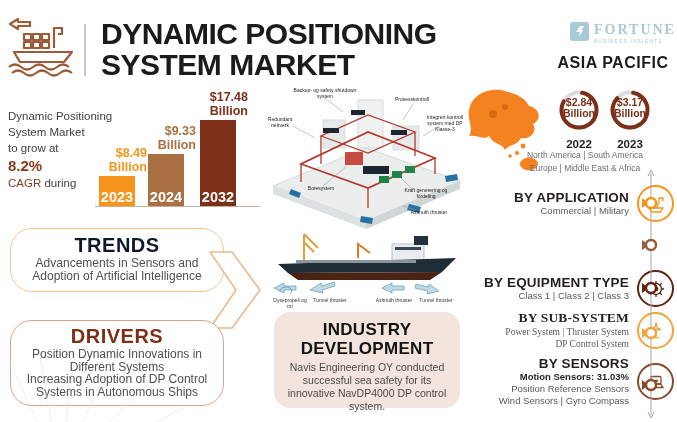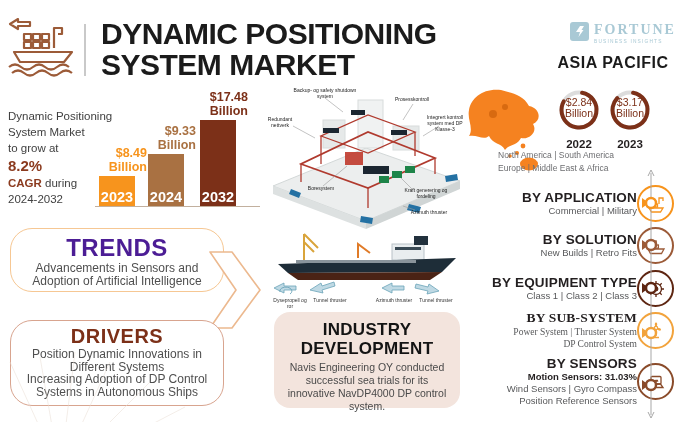--- a/index.html
+++ b/index.html
@@ -14,36 +14,36 @@
 
   
   #brand{left:570px;top:22px;display:flex;gap:5px;align-items:flex-start;}
   #brand .txt{display:flex;flex-direction:column;}
   #brand .name{font-family:"Liberation Serif",serif;font-size:14px;letter-spacing:2px;color:#a9c9d5;font-weight:bold;}
   #brand .tag{font-size:4.8px;letter-spacing:1.2px;color:#a9c9d5;margin-top:1px;}
 
   
   #growth{left:8px;top:108px;width:106px;font-size:11.5px;line-height:16px;color:#3f3f3f;}
   #growth .big{font-size:15px;font-weight:bold;color:#8b3a1e;line-height:19px;}
-  #growth .cagr{font-weight:bold;color:#8b3a1e;}
+  #growth .cagr{font-weight:normal;color:#8b3a1e;}
 
   
   #chart{left:95px;top:95px;width:165px;height:112px;}
   #chart .baseline{position:absolute;bottom:0;left:0;width:165px;height:1.5px;background:#c2b09e;}
   .bar{position:absolute;bottom:1px;width:36px;}
   .bar .year{position:absolute;bottom:1px;width:100%;text-align:center;color:#fff;font-weight:bold;font-size:14.5px;}
   .bar-val{position:absolute;width:60px;text-align:right;font-weight:bold;font-size:12.5px;line-height:14px;}
   #bar1{left:4px;height:30px;background:#F7941D;} #val1{left:-8px;bottom:33px;color:#F7941D;}
   #bar2{left:53px;height:52px;background:#A97142;} #val2{left:41px;bottom:55px;color:#A97142;}
   #bar3{left:105px;height:86px;background:#7C3018;} #val3{left:93px;bottom:89px;color:#7C3018;}
 
   
   .pill{border-radius:22px;text-align:center;background:#fff;}
   #trends{left:10px;top:228px;width:212px;height:62px;border:1.5px solid #f6c793;}
-  #trends h2{margin:5px 0 0;font-size:24px;color:#4c1d95;letter-spacing:.5px;}
+  #trends h2{margin:5px 0 0;font-size:20px;color:#0f172a;letter-spacing:.5px;}
   #drivers{left:10px;top:320px;width:212px;height:84px;border:1.5px solid #d8a48f;}
   #drivers h2{margin:4px 0 0;font-size:20px;color:#7C3018;letter-spacing:.5px;}
   .pill p{margin:0 10px 0;font-size:12px;line-height:12.5px;color:#4f4f4f;}
   #flow-arrow{left:208px;top:250px;}
 
   
   #rig{left:263px;top:86px;width:207px;height:145px;}
   .dlabel{position:absolute;font-size:5px;line-height:5.8px;color:#222;text-align:center;}
   #ship{left:266px;top:226px;width:200px;height:86px;}
   .slabel{position:absolute;top:72px;font-size:5px;line-height:5.8px;color:#333;text-align:center;}
@@ -51,26 +51,26 @@
   
   #industry{left:274px;top:312px;width:186px;height:96px;background:#f3e4dd;border-radius:16px;text-align:center;}
   #industry h2{margin:8px 8px 0;font-size:17px;line-height:19px;color:#141414;letter-spacing:.3px;}
   #industry p{margin:3px 10px 0;font-size:10.5px;line-height:13px;color:#4a4a4a;}
 
   
   #ap-title{left:533px;top:54px;width:160px;text-align:center;font-size:16px;font-weight:bold;letter-spacing:.5px;color:#1b1b1b;}
   #ap-map{left:463px;top:84px;width:84px;height:92px;}
   .donut{position:absolute;top:88px;width:44px;text-align:center;}
   #donut-2022{left:557px;} #donut-2023{left:608px;}
-  .donut .dv{position:absolute;top:9px;left:0;width:44px;font-size:10.5px;line-height:11px;font-weight:normal;color:#7C3018;}
+  .donut .dv{position:absolute;top:9px;left:0;width:44px;font-size:10.5px;line-height:11px;font-weight:bold;color:#7C3018;}
   .donut .yr{margin-top:2px;font-size:11.5px;font-weight:bold;color:#231f20;}
-  #regions{left:498px;top:149px;width:174px;text-align:left;font-size:8.5px;line-height:13px;color:#6d6e71;}
-
-  
-  .seg-row{position:absolute;right:35px;display:flex;align-items:center;justify-content:center;}
+  #regions{left:498px;top:149px;width:174px;text-align:center;font-size:8.5px;line-height:13px;color:#6d6e71;}
+
+  
+  .seg-row{position:absolute;right:35px;display:flex;align-items:center;justify-content:center;gap:8px;}
   .seg-text{text-align:right;}
   .seg-text h3{margin:0;font-size:13.5px;letter-spacing:.2px;color:#231f20;}
   .seg-text .ln{font-size:9.5px;line-height:12px;color:#58595b;}
   .seg-text .bln{font-size:9.5px;line-height:12px;font-weight:bold;color:#231f20;}
   .seg-icon{width:33px;height:33px;border-radius:50%;border:2.5px solid;display:flex;align-items:center;justify-content:center;flex:none;background:#fff;}
   #seg1{top:185px;} #seg2{top:227px;} #seg3{top:270px;} #seg4{top:310px;font-family:Liberation Serif, serif;} #seg5{top:356px;}
   .c1{color:#F7941D;border-color:#F7941D;} .c2{color:#9C5B38;border-color:#9C5B38;}
   .c3{color:#5E2612;border-color:#5E2612;} .c4{color:#F2A33C;border-color:#F2A33C;}
   .c5{color:#8A4B2A;border-color:#8A4B2A;}
   #timeline{left:640px;top:166px;width:30px;height:256px;}
@@ -113,21 +113,20 @@
       <span class="tag">BUSINESS INSIGHTS</span>
     </div>
   </div>
 
   <div id="growth" class="abs">
     <div>Dynamic Positioning</div>
     <div>System Market</div>
     <div>to grow at</div>
     <div class="big">8.2%</div>
     <div><span class="cagr">CAGR</span><span> during</span></div>
-    <div>2024-2032</div>
   </div>
 
   <div id="chart" class="abs">
     <div class="bar-val" id="val1">
       <div>$8.49</div>
       <div>Billion</div>
     </div>
     <div class="bar-val" id="val2">
       <div>$9.33</div>
       <div>Billion</div>
@@ -211,21 +210,21 @@
       <path d="M14 66 a6 4 0 1 1 10 2" fill="none" stroke="#6aa3b8" stroke-width=".9"></path>
     </svg>
     <div class="slabel" style="left:4px;width:40px;">Dysepropell og ror</div>
     <div class="slabel" style="left:46px;width:36px;">Tunnel thruster</div>
     <div class="slabel" style="left:108px;width:40px;">Azimuth thruster</div>
     <div class="slabel" style="left:152px;width:36px;">Tunnel thruster</div>
   </div>
 
   <div id="industry" class="abs">
     <h2>INDUSTRY DEVELOPMENT</h2>
-    <p>Navis Engineering OY conducted successful sea trials for its innovative NavDP4000 DP control system.</p>
+    <p>Navis Engineering OY conducted successful sea safety for its innovative NavDP4000 DP control system.</p>
   </div>
 
   <div id="ap-title" class="abs">ASIA PACIFIC</div>
   <svg id="ap-map" class="abs" viewBox="0 0 84 92">
     <path d="M38 6 C20 4 8 14 6 26 C4 36 11 44 6 52 C14 50 20 57 26 52 C30 61 38 58 42 66 C46 60 54 62 58 54 C66 56 75 48 70 40 C79 36 77 24 66 22 C60 10 48 9 38 6 Z" fill="#f58220"></path>
     <circle cx="30" cy="30" r="4" fill="#d86a10"></circle>
       <circle cx="42" cy="23" r="3" fill="#d86a10"></circle>
     <circle cx="60" cy="62" r="2.4" fill="#f58220"></circle>
       <circle cx="54" cy="69" r="2" fill="#f58220"></circle>
       <circle cx="47" cy="72" r="1.8" fill="#f58220"></circle>
@@ -265,34 +264,20 @@
     </div>
     <div class="seg-icon c1">
       <svg width="20" height="20" viewBox="0 0 20 20" fill="none" stroke="currentColor" stroke-width="1.3">
         <path d="M3 14 h14 l-2.5 4 h-9 z"></path>
           <rect x="4.5" y="10" width="3" height="3"></rect>
           <rect x="8.5" y="10" width="3" height="3"></rect>
           <path d="M13 10 V4 h4 v3"></path>
       </svg>
     </div>
   </div>
-  <div class="seg-row" id="seg2">
-    <div class="seg-text">
-      <h3>BY SOLUTION</h3>
-      <div class="ln">New Builds  |  Retro Fits</div>
-    </div>
-    <div class="seg-icon c2">
-      <svg width="20" height="20" viewBox="0 0 20 20" fill="none" stroke="currentColor" stroke-width="1.3">
-        <path d="M2 13 h16 l-2.5 4.5 h-11 z"></path>
-          <rect x="5" y="9" width="3.2" height="3.2"></rect>
-          <rect x="9.2" y="9" width="3.2" height="3.2"></rect>
-          <rect x="7" y="5" width="3.2" height="3.2"></rect>
-      </svg>
-    </div>
-  </div>
   <div class="seg-row" id="seg3">
     <div class="seg-text">
       <h3>BY EQUIPMENT TYPE</h3>
       <div class="ln">Class 1  |  Class 2  |  Class 3</div>
     </div>
     <div class="seg-icon c3">
       <svg width="20" height="20" viewBox="0 0 20 20" fill="none" stroke="currentColor" stroke-width="1.3">
         <circle cx="10" cy="10" r="5.5"></circle>
           <circle cx="10" cy="10" r="1.8"></circle>
         <path d="M10 2 v3 M10 15 v3 M2 10 h3 M15 10 h3 M4.3 4.3 l2.1 2.1 M13.6 13.6 l2.1 2.1 M15.7 4.3 l-2.1 2.1 M6.4 13.6 l-2.1 2.1"></path>
@@ -310,22 +295,22 @@
         <circle cx="10" cy="8" r="1.7"></circle>
         <path d="M10 6.3 C8 2.2 12 2.2 10 6.3 M8.5 8.8 C4.2 8 5.2 11.8 8.5 8.8 M11.5 8.8 C15.8 8 14.8 11.8 11.5 8.8"></path>
         <path d="M10 9.8 V16 M7 17.5 h6"></path>
       </svg>
     </div>
   </div>
   <div class="seg-row" id="seg5">
     <div class="seg-text">
       <h3>BY SENSORS</h3>
       <div class="bln">Motion Sensors: 31.03%</div>
+      <div class="ln">Position Reference Sensors</div>
       <div class="ln">Wind Sensors  |  Gyro Compass</div>
-      <div class="ln">Position Reference Sensors</div>
     </div>
     <div class="seg-icon c5">
       <svg width="20" height="20" viewBox="0 0 20 20" fill="none" stroke="currentColor" stroke-width="1.3">
         <rect x="5" y="4.5" width="10" height="7.5" rx="1"></rect>
           <path d="M3 15.5 h14 l-2.5-3.5 H5.5 Z"></path>
         <path d="M8 9.5 a2.3 2.3 0 0 1 4 0"></path>
           <path d="M10 9.8 L11.6 8"></path>
       </svg>
     </div>
   </div>

